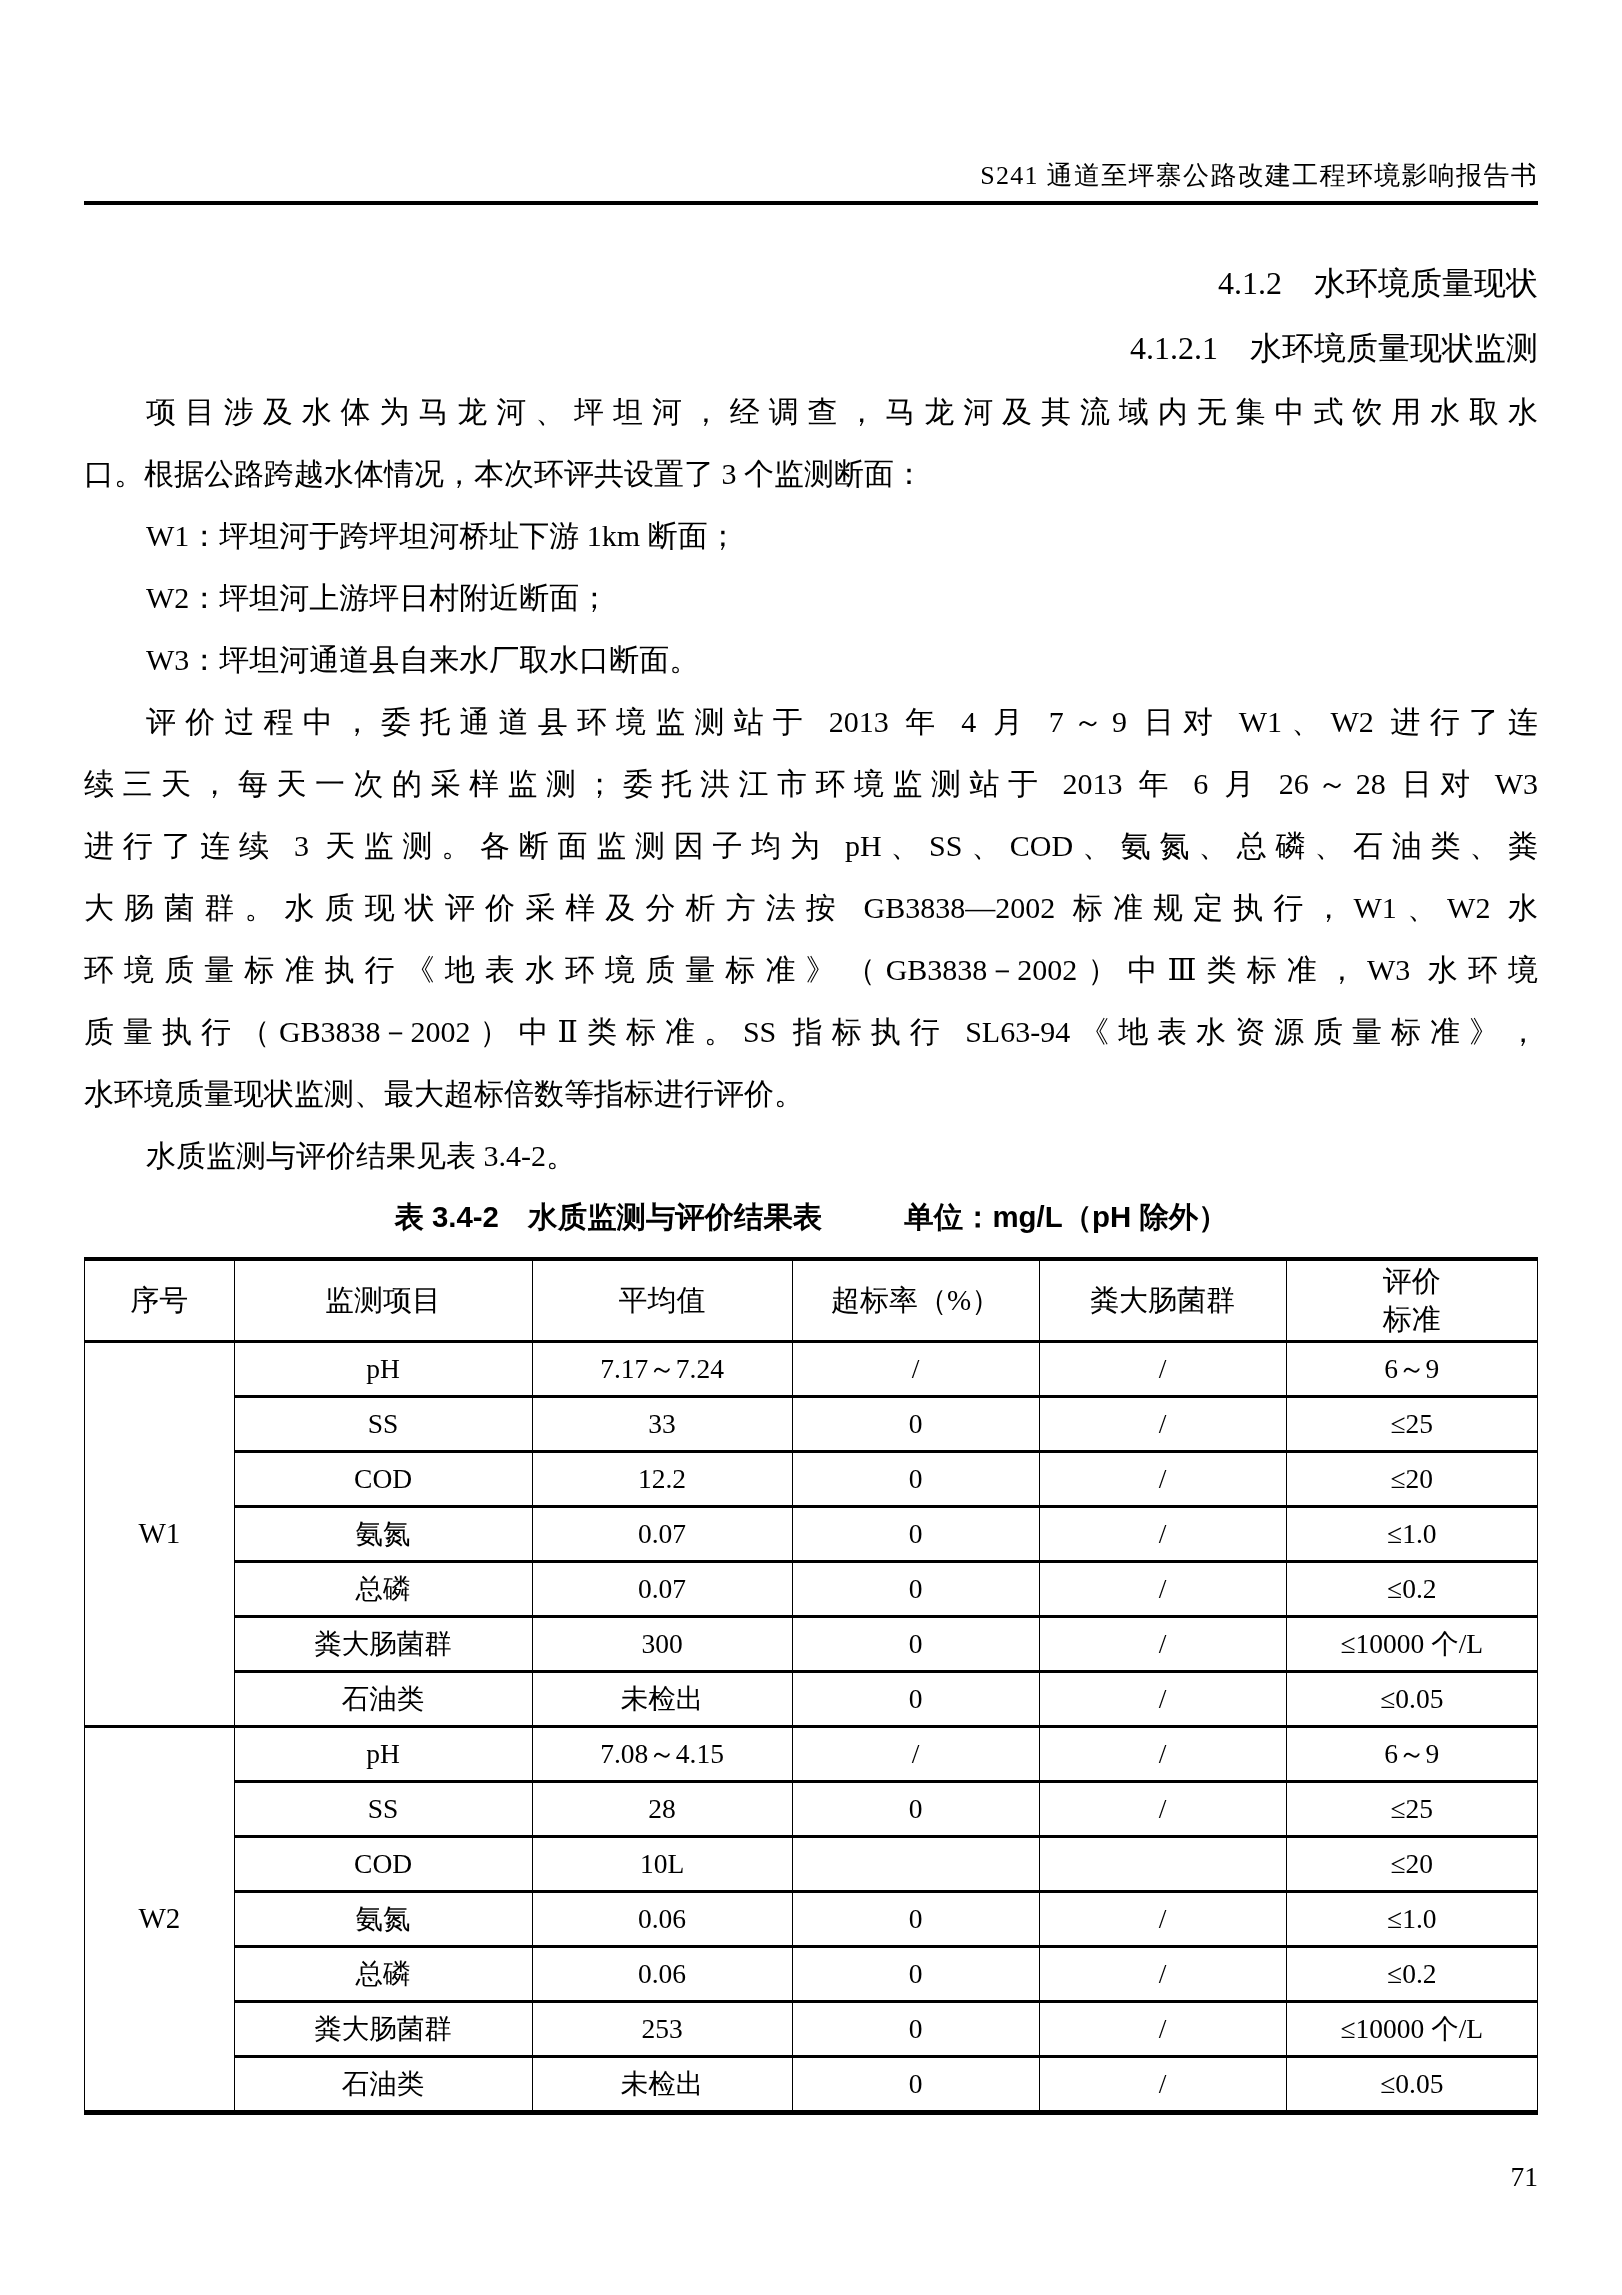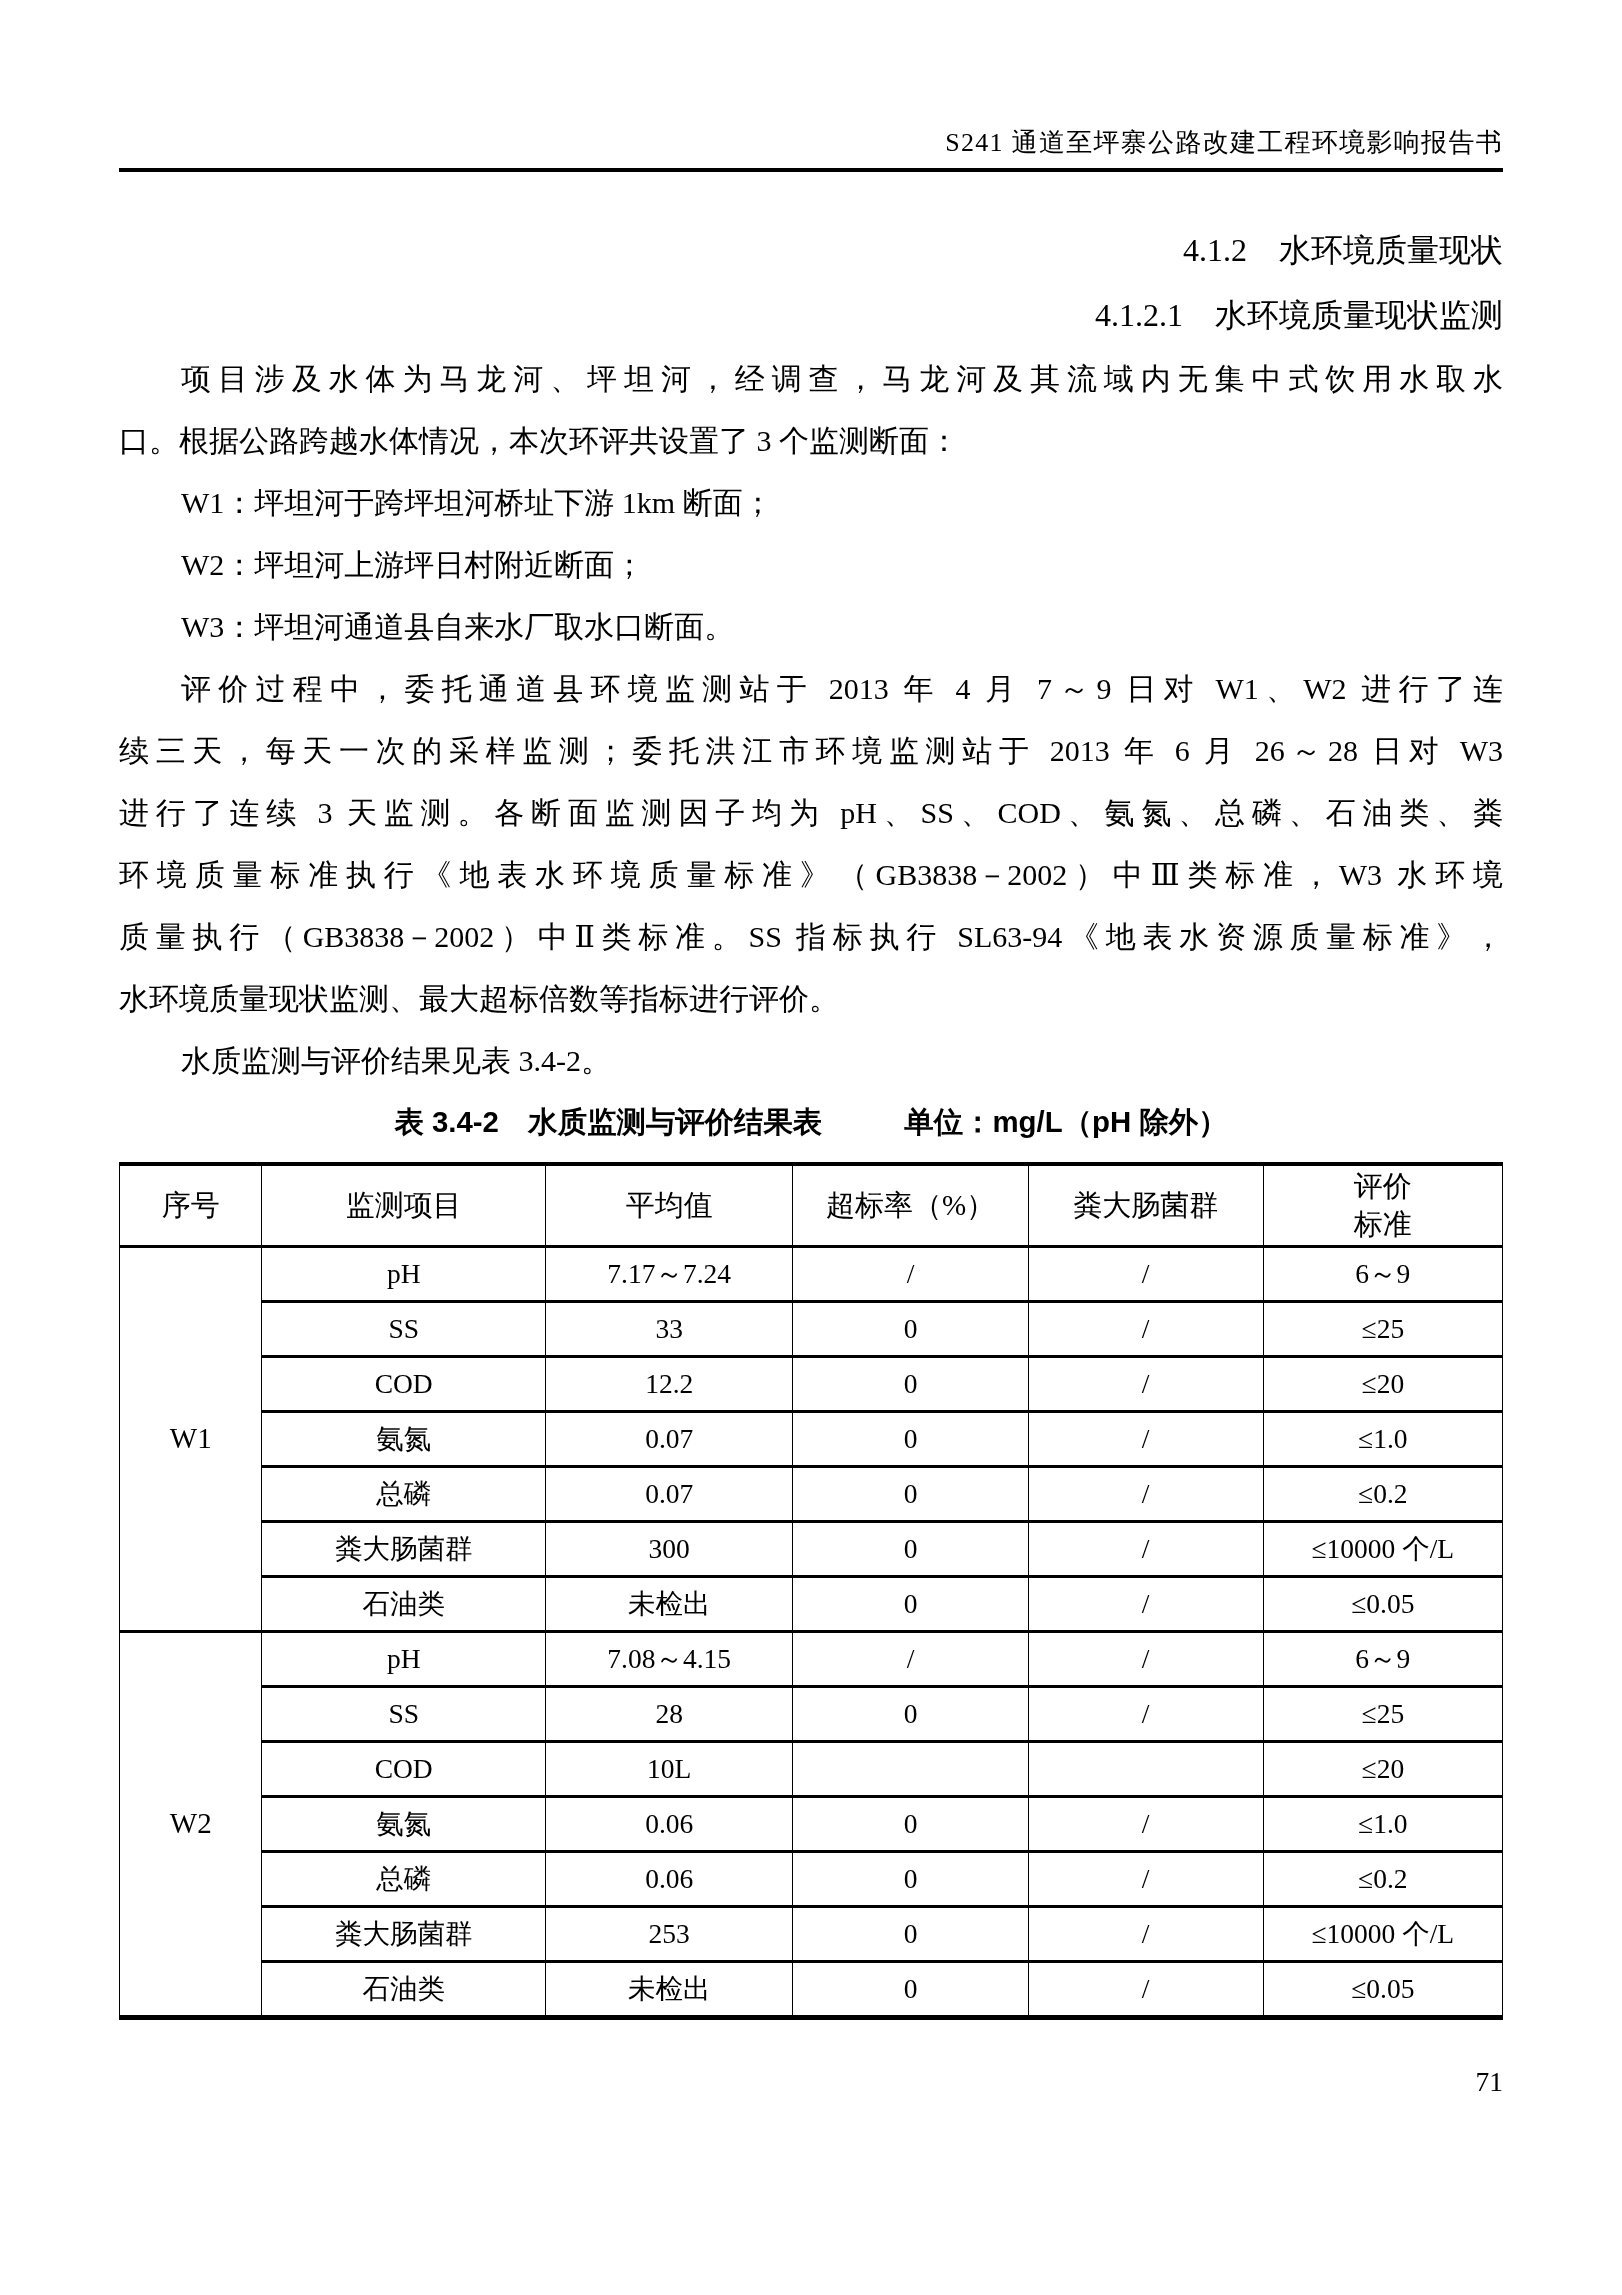--- a/index.html
+++ b/index.html
@@ -4,21 +4,21 @@
 <style>
   html, body { margin: 0; padding: 0; }
   body {
     width: 1622px;
     height: 2295px;
     background: #ffffff;
     color: #000000;
     font-family: "Liberation Serif", "DejaVu Serif", serif;
     overflow: hidden;
   }
-  .page { padding: 0 119px; box-sizing: border-box; }
+  .page { padding: 0 84px; box-sizing: border-box; margin-top: 33px; }
 
   
   .doc-header { padding-top: 126px; }
   .doc-header .title {
     text-align: right;
     font-size: 26px;
     line-height: 34px;
     letter-spacing: 1.3px;
   }
   .header-rule {
@@ -118,20 +118,21 @@
 
   <div class="body-text">
       <div class="bline indent just">项目涉及水体为马龙河、坪坦河，经调查，马龙河及其流域内无集中式饮用水取水</div>
       <div class="bline">口。根据公路跨越水体情况，本次环评共设置了 3 个监测断面：</div>
       <div class="bline indent">W1：坪坦河于跨坪坦河桥址下游 1km 断面；</div>
       <div class="bline indent">W2：坪坦河上游坪日村附近断面；</div>
       <div class="bline indent">W3：坪坦河通道县自来水厂取水口断面。</div>
       <div class="bline indent just">评价过程中，委托通道县环境监测站于 2013 年 4 月 7～9 日对 W1、W2 进行了连</div>
       <div class="bline just">续三天，每天一次的采样监测；委托洪江市环境监测站于 2013 年 6 月 26～28 日对 W3</div>
       <div class="bline just">进行了连续 3 天监测。各断面监测因子均为 pH、SS、COD、氨氮、总磷、石油类、粪</div>
+      <div class="bline just">大肠菌群。水质现状评价采样及分析方法按 GB3838—2002 标准规定执行，W1、W2 水</div>
       <div class="bline just">环境质量标准执行《地表水环境质量标准》（GB3838－2002）中Ⅲ类标准，W3 水环境</div>
       <div class="bline just">质量执行（GB3838－2002）中Ⅱ类标准。SS 指标执行 SL63-94《地表水资源质量标准》，</div>
       <div class="bline">水环境质量现状监测、最大超标倍数等指标进行评价。</div>
       <div class="bline indent">水质监测与评价结果见表 3.4-2。</div>
     </div>
 
   <div class="table-caption">
     <span>表 3.4-2　水质监测与评价结果表</span>
     <span>单位：mg/L（pH 除外）</span>
   </div>

